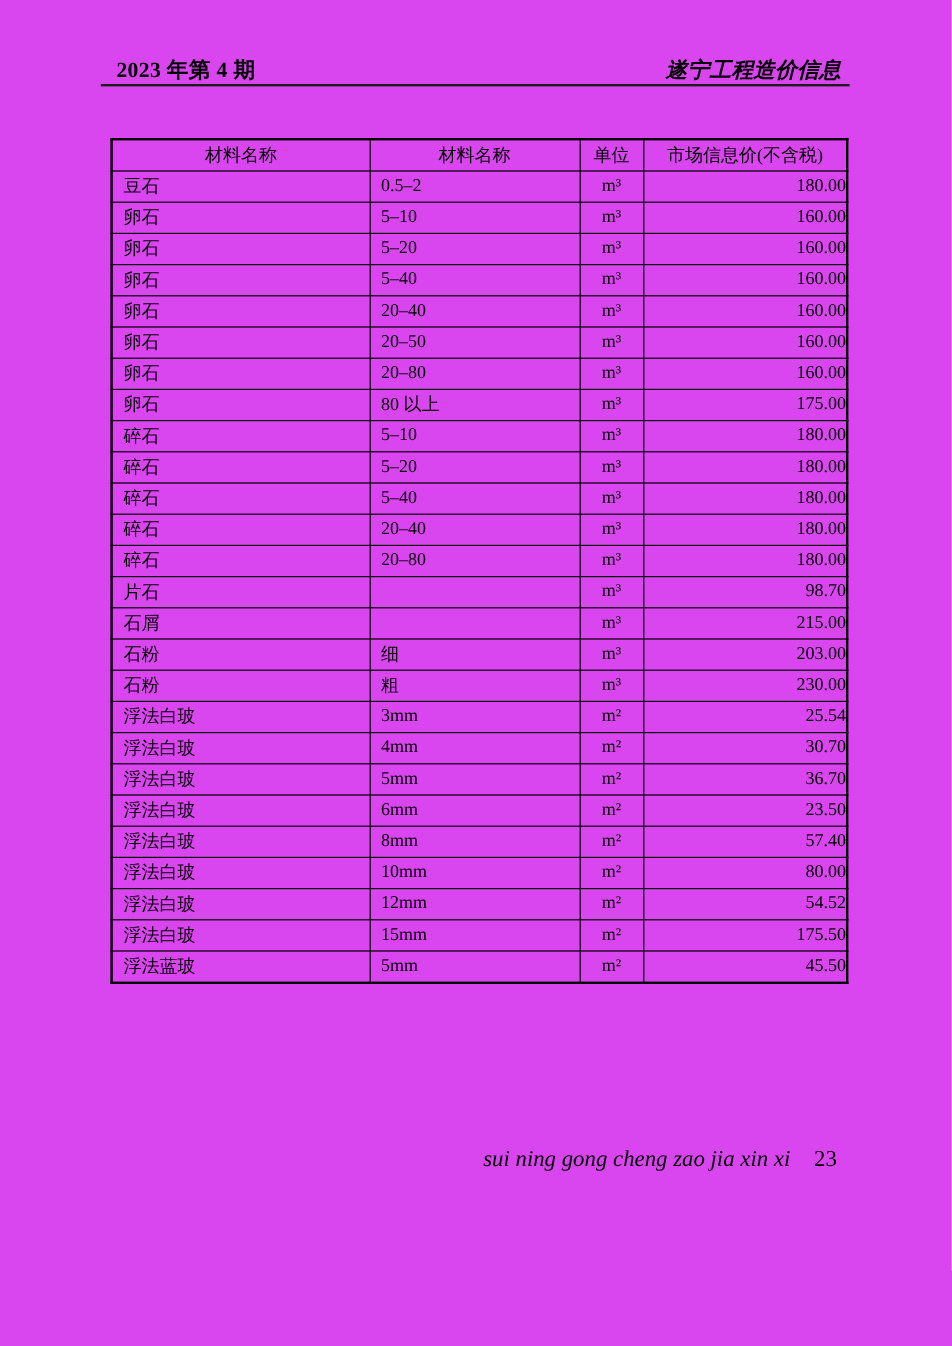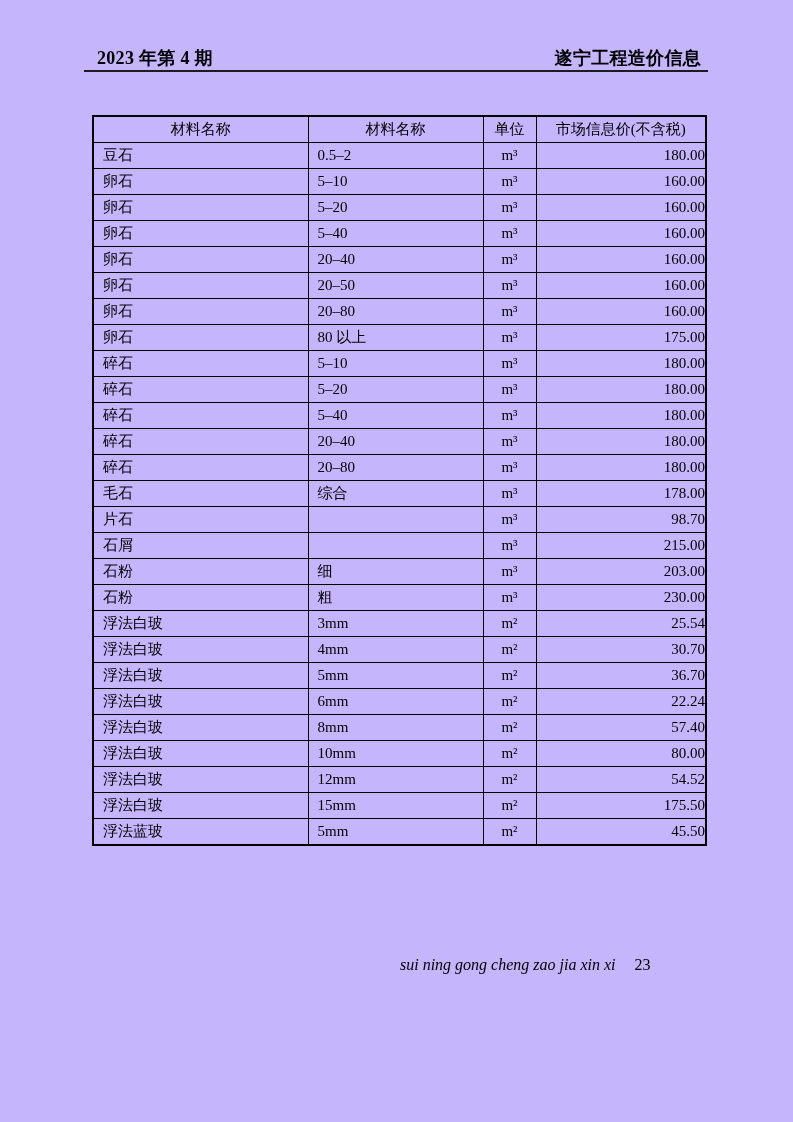--- a/index.html
+++ b/index.html
@@ -11,21 +11,21 @@
     height: 1122px;
     position: relative;
     background: #ffffff;
     font-family: "Liberation Serif", "DejaVu Serif", serif;
     color: #000000;
     overflow: hidden;
   }
   .page {
     position: absolute;
     inset: 0;
-    background: #c4b5fd;
+    background: #d946ef;
   }
   .page-header {
     position: absolute;
     left: 0;
     top: 46px;
     width: 793px;
     height: 26px;
   }
   .issue-label {
     position: absolute;
@@ -35,20 +35,21 @@
     font-size: 18px;
     letter-spacing: 0.3px;
   }
   .journal-label {
     position: absolute;
     right: 92px;
     top: 0;
     font-weight: bold;
     font-size: 18px;
     letter-spacing: 0.3px;
+    font-style: italic;
   }
   .header-rule {
     position: absolute;
     left: 84px;
     top: 70px;
     width: 624px;
     height: 2px;
     background: #1c1c1c;
   }
   table.price-table {
@@ -84,22 +85,22 @@
     font-size: 15px;
   }
   .price-table td.c3 {
     text-align: right;
   }
   .page-footer {
     position: absolute;
     top: 956px;
     left: 400px;
     width: 300px;
-    text-align: left;
-    font-size: 16px;
+    text-align: center;
+    font-size: 19px;
   }
   .pinyin {
     font-style: italic;
   }
   .pagenum {
     font-style: normal;
     margin-left: 15px;
   }
 </style>
 </head>
@@ -202,26 +203,20 @@
           <td class="c2">m³</td>
           <td class="c3">180.00</td>
         </tr>
         <tr>
           <td class="c0">碎石</td>
           <td class="c1">20–80</td>
           <td class="c2">m³</td>
           <td class="c3">180.00</td>
         </tr>
         <tr>
-          <td class="c0">毛石</td>
-          <td class="c1">综合</td>
-          <td class="c2">m³</td>
-          <td class="c3">178.00</td>
-        </tr>
-        <tr>
           <td class="c0">片石</td>
           <td class="c1"></td>
           <td class="c2">m³</td>
           <td class="c3">98.70</td>
         </tr>
         <tr>
           <td class="c0">石屑</td>
           <td class="c1"></td>
           <td class="c2">m³</td>
           <td class="c3">215.00</td>
@@ -253,21 +248,21 @@
         <tr>
           <td class="c0">浮法白玻</td>
           <td class="c1">5mm</td>
           <td class="c2">m²</td>
           <td class="c3">36.70</td>
         </tr>
         <tr>
           <td class="c0">浮法白玻</td>
           <td class="c1">6mm</td>
           <td class="c2">m²</td>
-          <td class="c3">22.24</td>
+          <td class="c3">23.50</td>
         </tr>
         <tr>
           <td class="c0">浮法白玻</td>
           <td class="c1">8mm</td>
           <td class="c2">m²</td>
           <td class="c3">57.40</td>
         </tr>
         <tr>
           <td class="c0">浮法白玻</td>
           <td class="c1">10mm</td>

